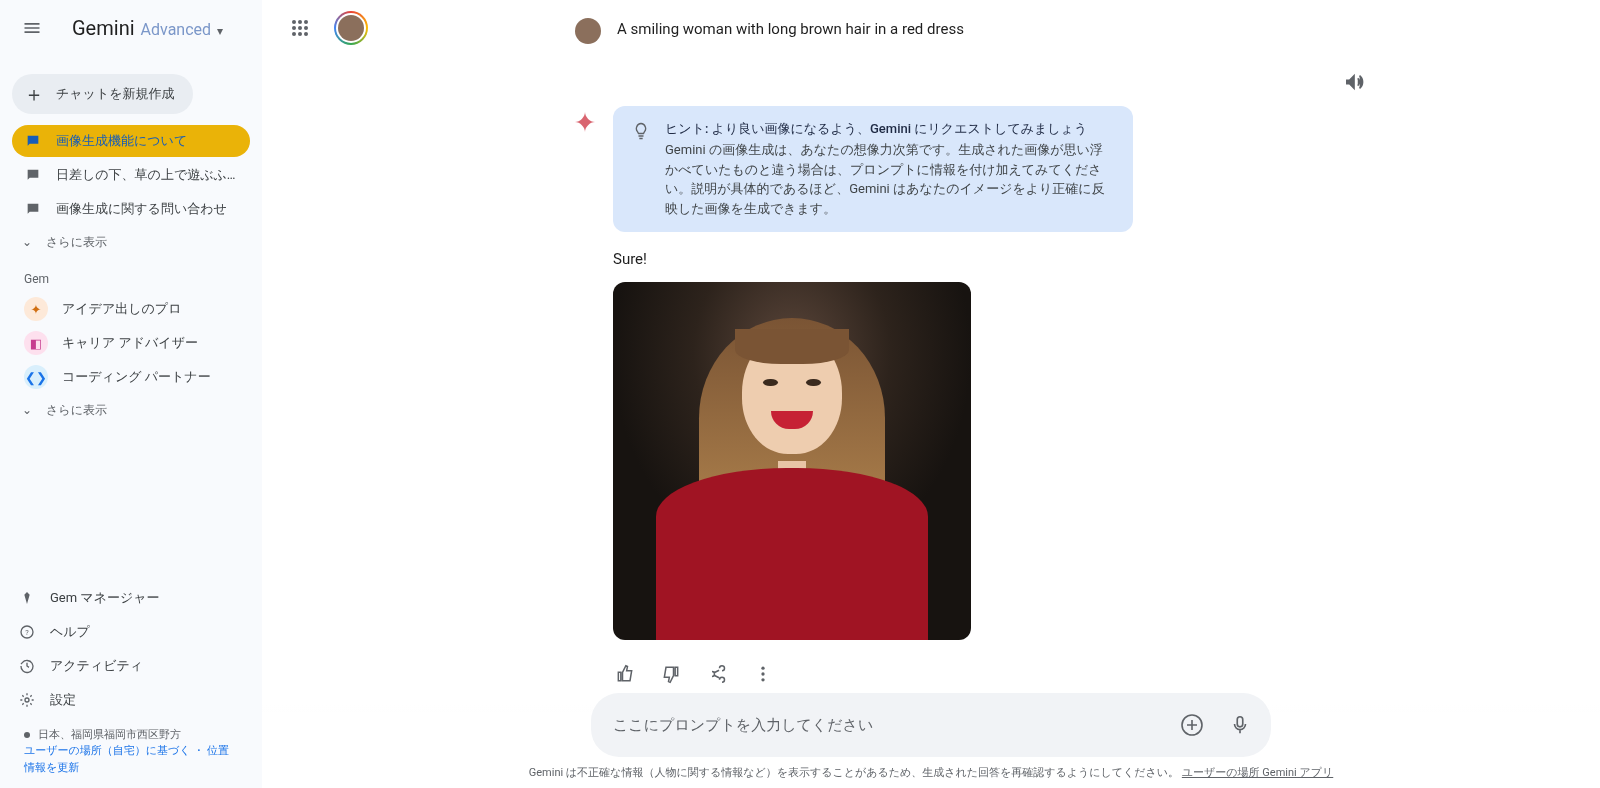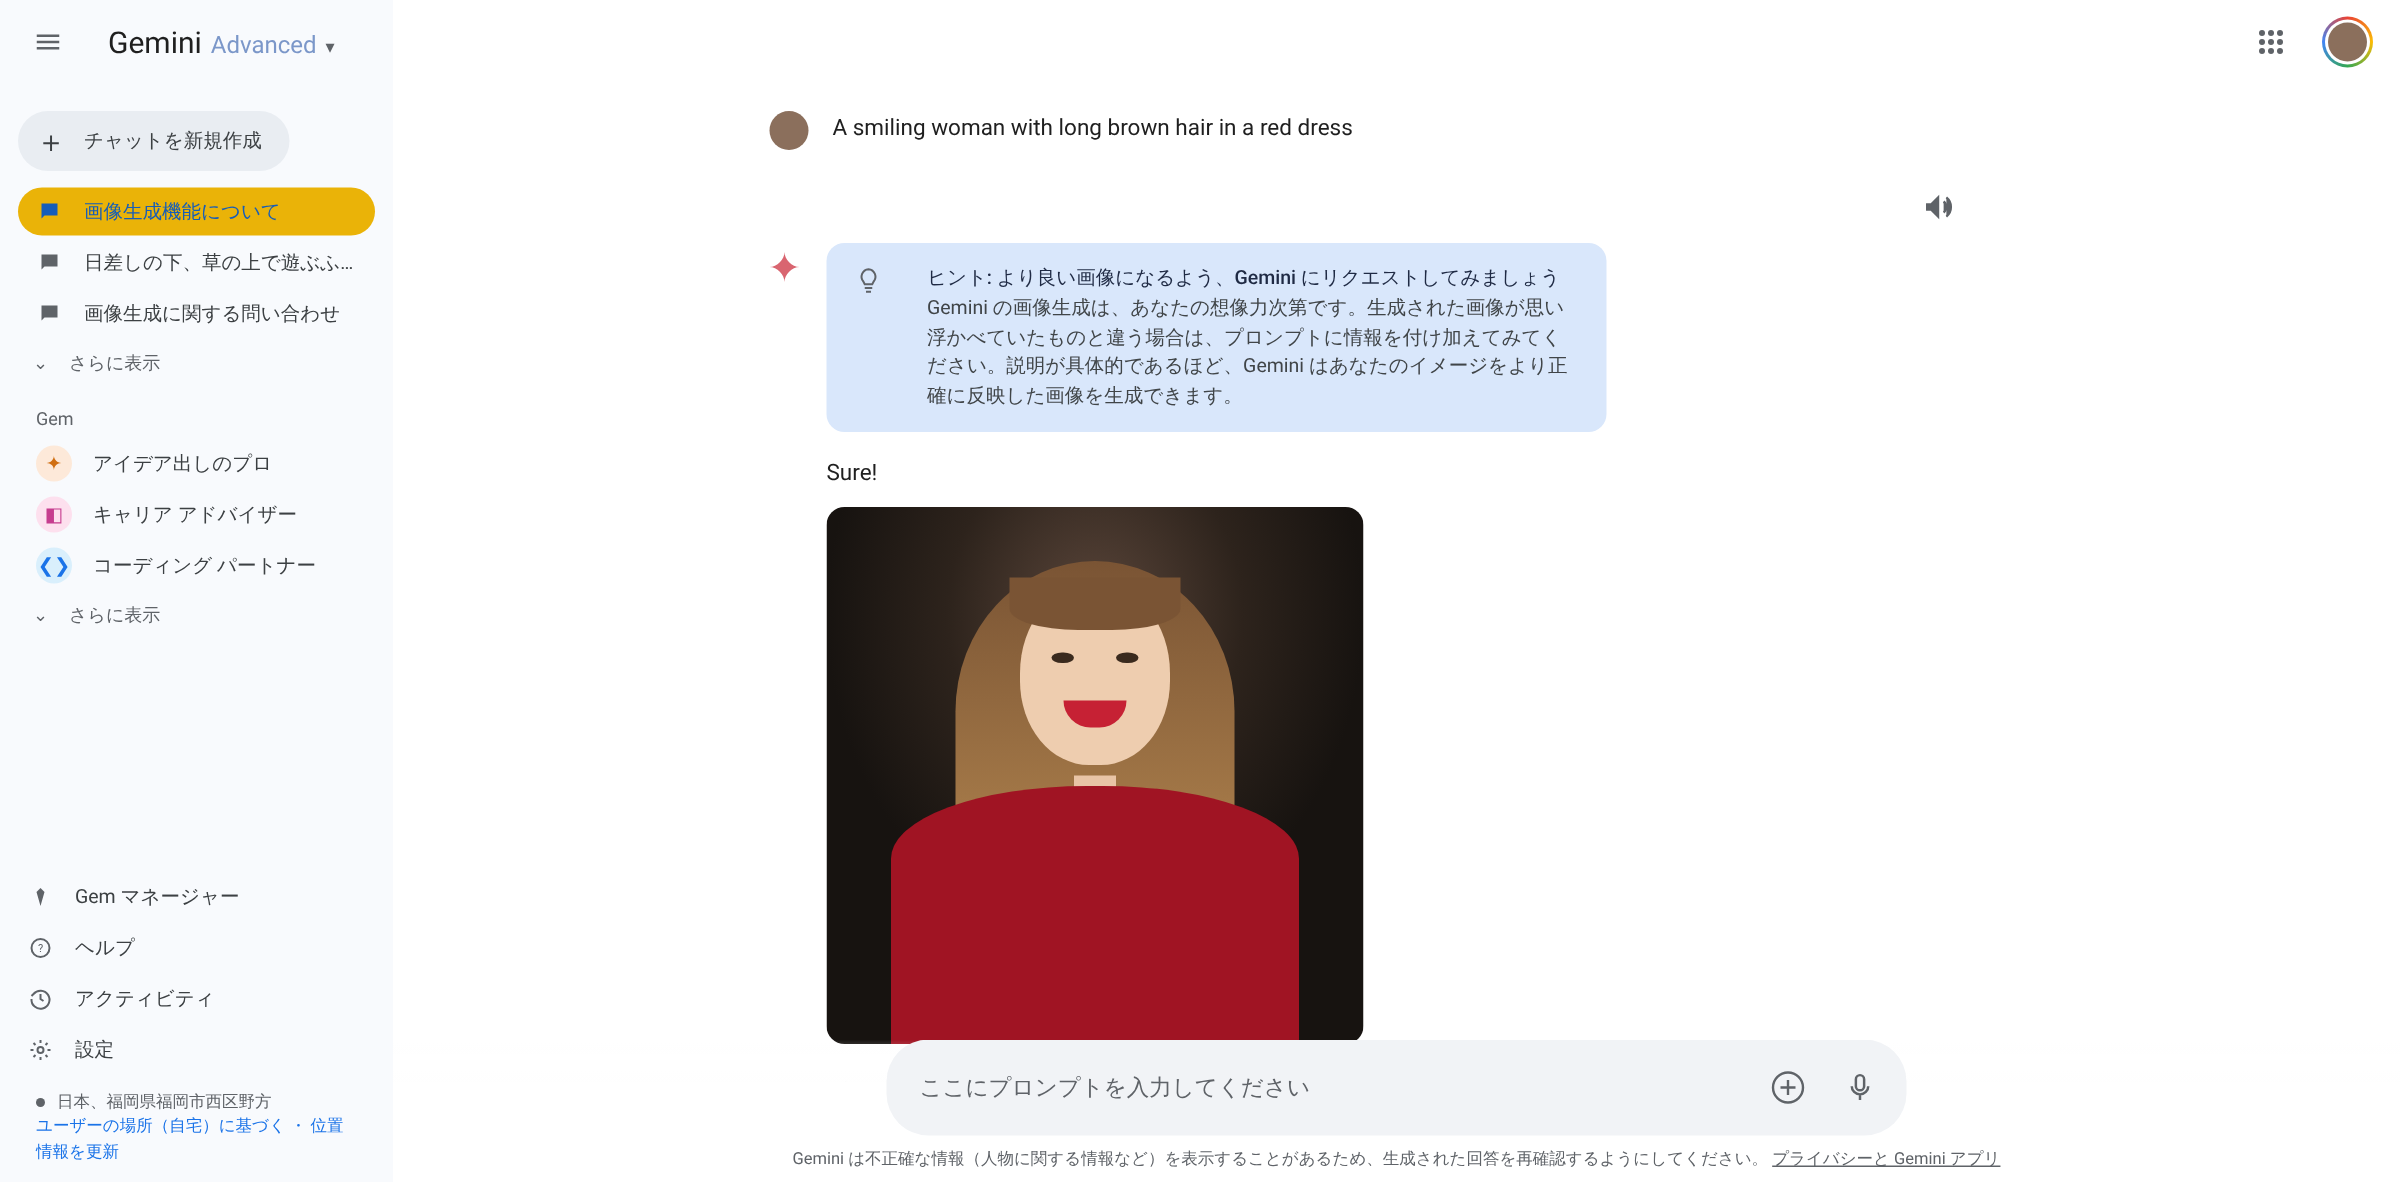--- a/index.html
+++ b/index.html
@@ -30,41 +30,41 @@
     .gem-code { background: #d9effc; color: #1a73e8; }
 
     .spacer { flex: 1; }
     .sb-foot .nav-item { margin: 0 6px; height: 34px; }
     .loc-block { padding: 10px 24px 12px; font-size: 11px; line-height: 1.5; color: #5f6368; }
     .loc-dot { display:inline-block; width:6px; height:6px; border-radius:50%; background:#5f6368; margin-right:8px; vertical-align:middle;}
     .loc-links { color: #1a73e8; }
     .loc-links a { color: #1a73e8; text-decoration: none; cursor: pointer; }
 
     
-    .main { flex: 1; position: relative; display: flex; flex-direction: column; }
+    .main { flex: 1; position: relative; display: flex; flex-direction: row; }
     .topbar { height: 56px; display: flex; align-items: center; justify-content: flex-end; padding: 0 18px; gap: 14px; }
     .apps-icn { width: 40px; height: 40px; border-radius: 50%; display: flex; align-items: center; justify-content: center; cursor: pointer; }
     .avatar-ring { width: 34px; height: 34px; border-radius: 50%; padding: 2px; background: conic-gradient(#ea4335,#fbbc05,#34a853,#4285f4,#ea4335); display:flex; align-items:center; justify-content:center; cursor:pointer;}
     .avatar-ring-inner{width:100%;height:100%;border-radius:50%;background:#fff;display:flex;align-items:center;justify-content:center;}
     .avatar-dot { width: 26px; height: 26px; border-radius: 50%; background: #8b6f5c; }
 
     .conv { flex: 1; overflow: auto; padding: 8px 0 110px; }
     .conv-inner { width: 760px; margin: 0 auto; }
 
     .msg-user { display: flex; align-items: flex-start; gap: 16px; margin-top: 10px; }
     .user-av { width: 26px; height: 26px; border-radius: 50%; background: #8b6f5c; margin-left:-38px; flex-shrink:0;}
     .user-text { font-size: 15px; color: #1f1f1f; padding-top: 2px; }
 
     .tts-row { display:flex; justify-content:flex-end; margin:20px 0 6px;}
     .tts-icn { width:36px; height:36px; display:flex;align-items:center;justify-content:center;color:#5f6368;cursor:pointer;}
 
     .msg-model { display: flex; align-items: flex-start; gap: 16px; }
     .spark { width:24px;height:24px; margin-left:-40px; margin-top:4px; flex-shrink:0;}
 
-    .hint-card { background:#d9e7fb; border-radius:12px; padding:14px 18px; font-size:13px; color:#404548; display:flex; gap:29px; width:520px;}
+    .hint-card { background:#d9e7fb; border-radius:12px; padding:14px 18px; font-size:13px; color:#404548; display:flex; gap:14px; width:520px;}
     .hint-card .bulb{color:#5f6368;flex-shrink:0;margin-top:1px;}
     .hint-title{font-weight:500;color:#1f2a44;}
     .hint-body{line-height:1.5;margin-top:2px;}
 
     .sure { font-size:15px; margin:18px 0 14px; }
 
     .gen-img { width:358px; height:358px; border-radius:12px; overflow:hidden; position:relative; cursor:pointer;}
     .gen-img .bg{position:absolute;inset:0;background:radial-gradient(ellipse 50% 60% at 50% 20%, #5b463a 0%, #2d231c 55%, #171310 100%);}
     .gen-img .dress{position:absolute;left:12%;right:12%;bottom:-4%;height:52%;background:#a01423;border-radius:48% 48% 0 0 / 26% 26% 0 0;}
     .gen-img .neck{position:absolute;left:46%;bottom:40%;width:8%;height:10%;background:#e8c4a6;}
@@ -323,16 +323,16 @@
           </svg>
         </div>
       <div class="circ-btn">
           <svg width="22" height="22" viewBox="0 0 24 24">
             <path fill="none" stroke="currentColor" stroke-width="1.8" d="M12 3a3 3 0 0 1 3 3v5a3 3 0 1 1-6 0V6a3 3 0 0 1 3-3zM6 11a6 6 0 0 0 12 0M12 17v4"></path>
           </svg>
         </div>
     </div>
     <div class="disclaimer">
       <span>Gemini は不正確な情報（人物に関する情報など）を表示することがあるため、生成された回答を再確認するようにしてください。</span>
-      <a>プライバシーと Gemini アプリ</a>
+      <a>ユーザーの場所 Gemini アプリ</a>
     </div>
   </div>
 </main>
 
 </body></html>

